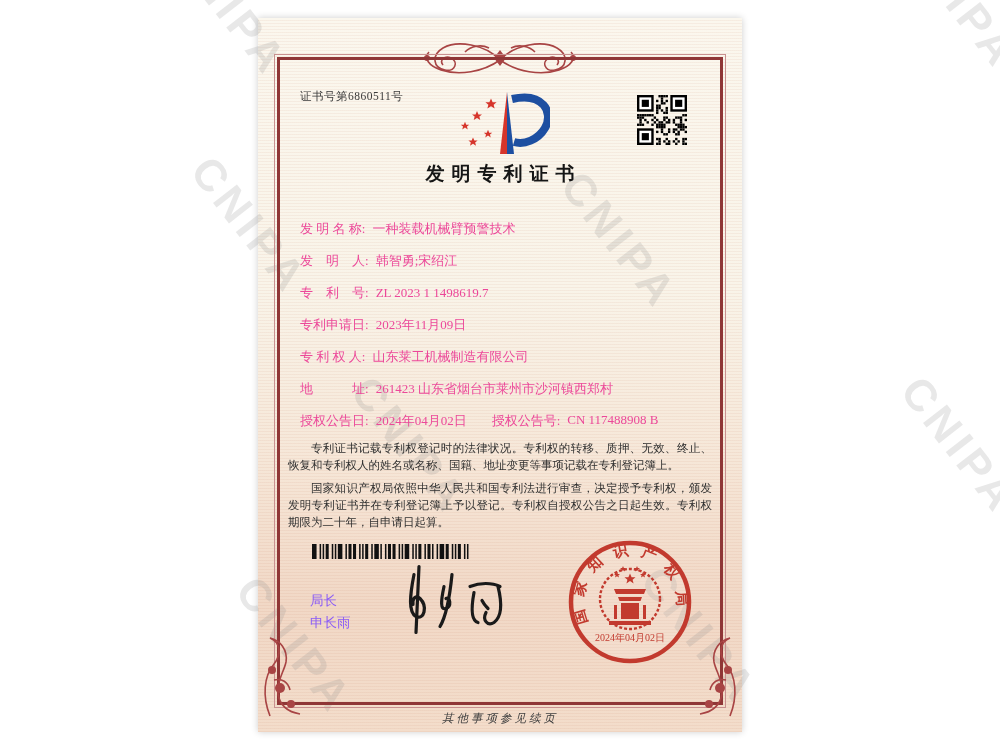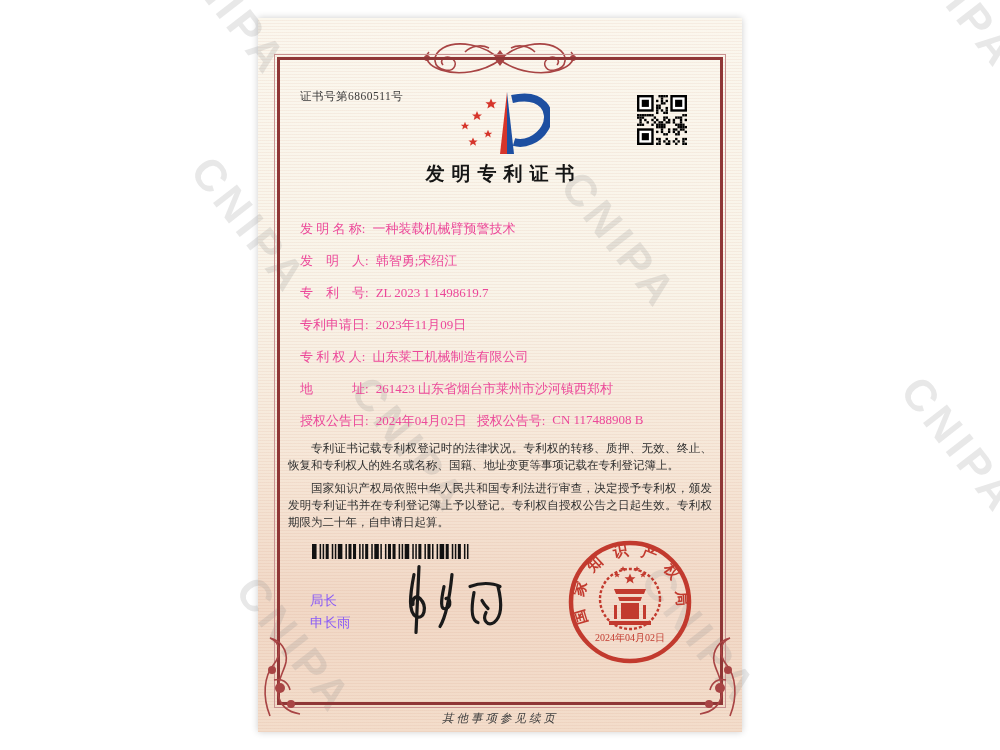--- a/index.html
+++ b/index.html
@@ -32,21 +32,21 @@
   .qr{position:absolute;left:379px;top:77px;}
 
   .title{position:absolute;left:0;top:143px;width:100%;text-align:center;
          font-size:19px;font-weight:bold;color:#151515;
          letter-spacing:7px;text-indent:7px;}
 
   .fields{position:absolute;left:42px;top:195px;width:410px;}
   .frow{height:32px;display:flex;align-items:center;font-size:13px;color:#ec4899;}
   .flabel{white-space:pre;margin-right:7px;}
   .fvalue{white-space:nowrap;}
-  .fpair2{margin-left:10px;display:flex;}
+  .fpair2{margin-left:25px;display:flex;}
 
   .paras{position:absolute;left:30px;top:422px;width:424px;
          font-size:11.5px;line-height:17px;color:#303030;text-align:justify;}
   .paras p{margin:0 0 6px 0;text-indent:2em;}
 
   .barcode{position:absolute;left:54px;top:526px;}
 
   .director{position:absolute;left:52px;top:572px;font-size:13.5px;color:#8b5cf6;
             line-height:22px;}
   .sig{position:absolute;left:128px;top:540px;}

